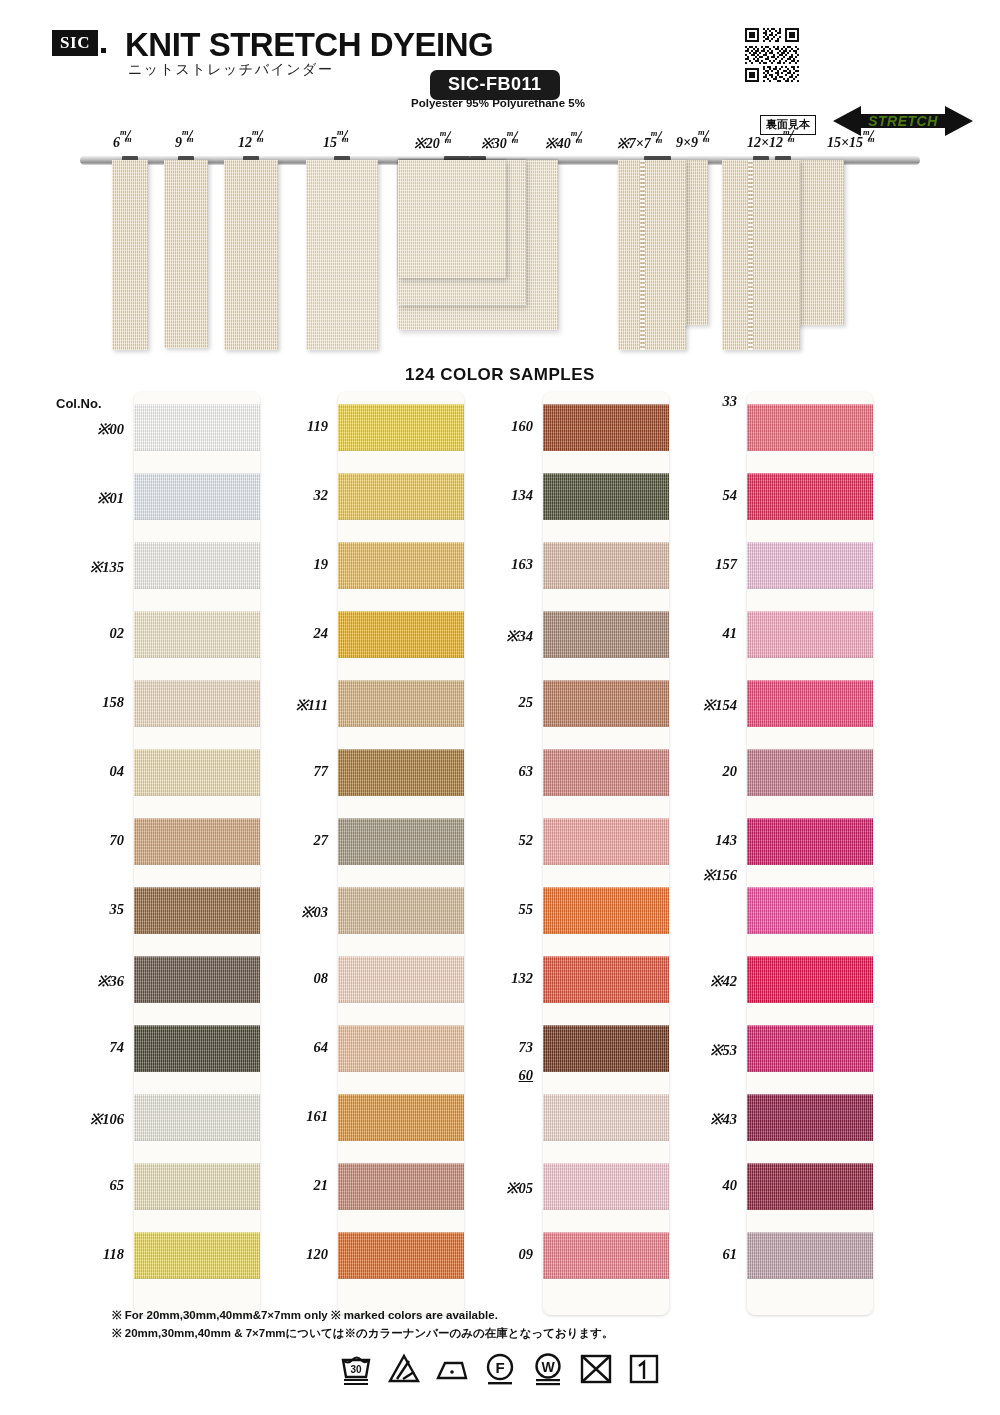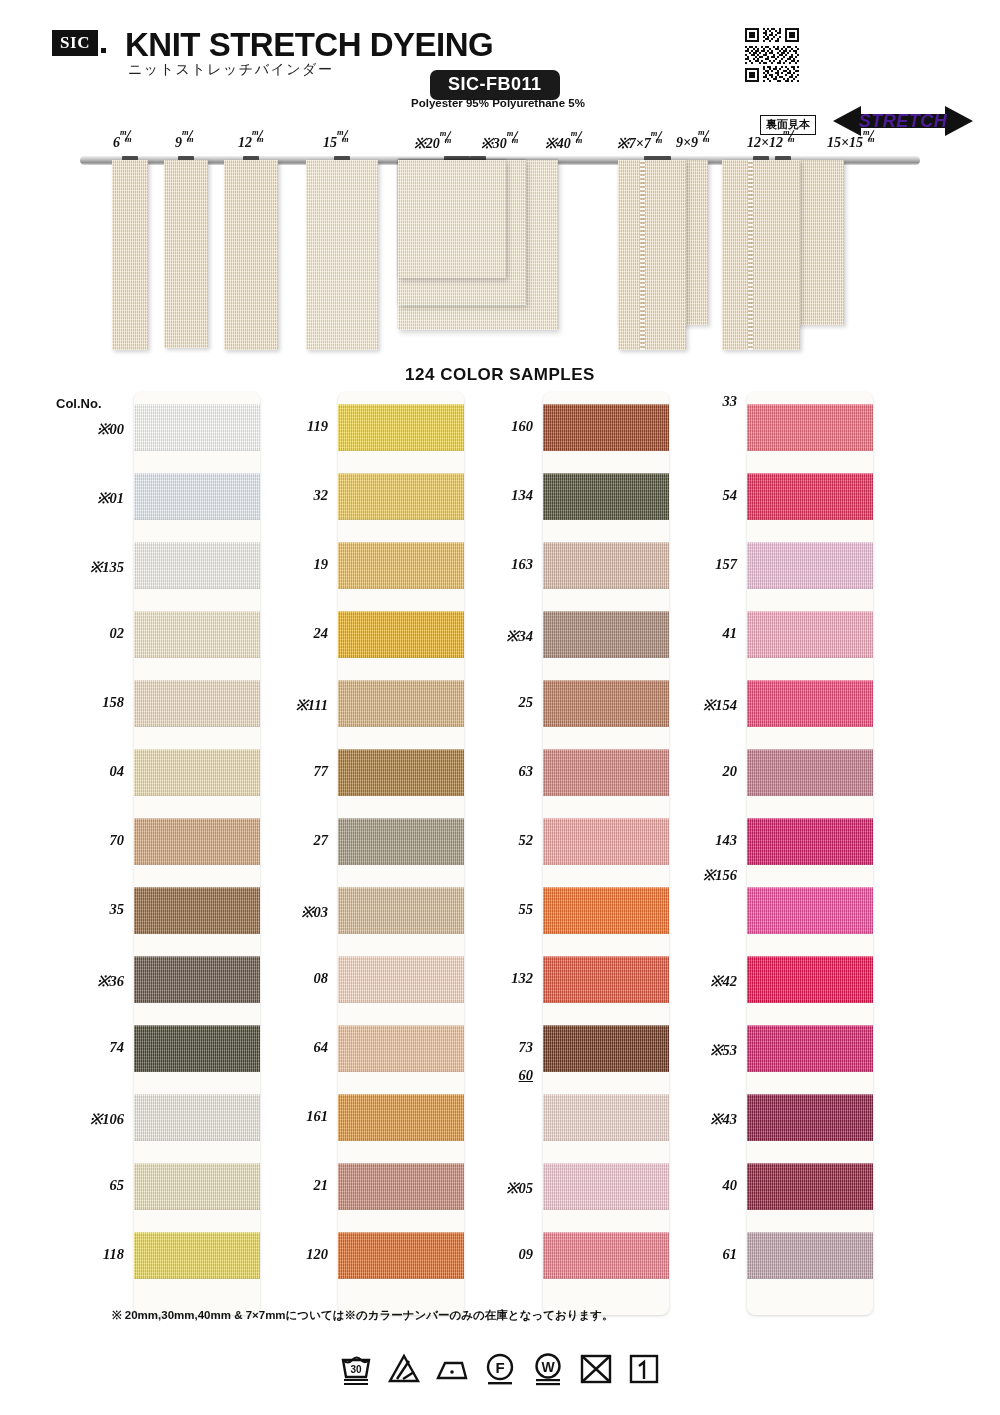--- a/index.html
+++ b/index.html
@@ -61,21 +61,21 @@
   #reverse-sample-box {
     position:absolute; left:760px; top:115px;
     border:1.5px solid #111; padding:1px 5px 2px;
     font-size:11px; font-weight:bold; background:#fff;
   }
 
   #stretch-badge { position:absolute; left:833px; top:104px; width:140px; height:34px; }
   #stretch-badge .label {
     position:absolute; left:0; top:0; width:140px; height:34px;
     display:flex; align-items:center; justify-content:center;
-    color:#4c1d95; font-size:18px; font-weight:bold; font-style:italic;
+    color:#4d7c0f; font-size:14px; font-weight:bold; font-style:italic;
     letter-spacing:.5px;
   }
 
   
   #width-row { position:absolute; left:0; top:133px; width:1000px; height:24px; }
   .width-label {
     position:absolute; font-size:14px; font-weight:bold; font-style:italic;
     font-family:"Liberation Serif", serif; white-space:nowrap;
   }
   .frac { display:inline-block; position:relative; width:13px; height:14px;
@@ -445,20 +445,21 @@
       <div class="swatch-band" title="156" style="top: 495px; height: 47px; background-color: rgb(239, 80, 159);"></div>
       <div class="swatch-band" title="42" style="top: 564px; height: 47px; background-color: rgb(234, 21, 81);"></div>
       <div class="swatch-band" title="53" style="top: 633px; height: 47px; background-color: rgb(207, 42, 110);"></div>
       <div class="swatch-band" title="43" style="top: 702px; height: 47px; background-color: rgb(138, 34, 71);"></div>
       <div class="swatch-band" title="40" style="top: 771px; height: 47px; background-color: rgb(138, 39, 64);"></div>
       <div class="swatch-band" title="61" style="top: 840px; height: 47px; background-color: rgb(193, 167, 176);"></div>
     </div>
   </div>
 
 <div id="notes">
+  <div>※ For 20mm,30mm,40mm&amp;7×7mm only ※ marked colors are available.</div>
   <div class="jp">※ 20mm,30mm,40mm &amp; 7×7mmについては※のカラーナンバーのみの在庫となっております。</div>
 </div>
 
 <div id="care-symbols">
   <svg class="care" viewBox="0 0 34 34">
     <path d="M4 8 H30 L27 25 H7 Z" fill="none" stroke="#111" stroke-width="2.4"></path>
     <path d="M4 8 q5 5 9 0 q5 -5 9 0 q4 4 8 0" fill="none" stroke="#111" stroke-width="2.2"></path>
     <text x="17" y="21" font-size="10" font-weight="bold" text-anchor="middle" font-family="'Liberation Sans',sans-serif" fill="#111">30</text>
     <rect x="5" y="27" width="24" height="2" fill="#111"></rect>
     <rect x="5" y="31" width="24" height="2" fill="#111"></rect>

